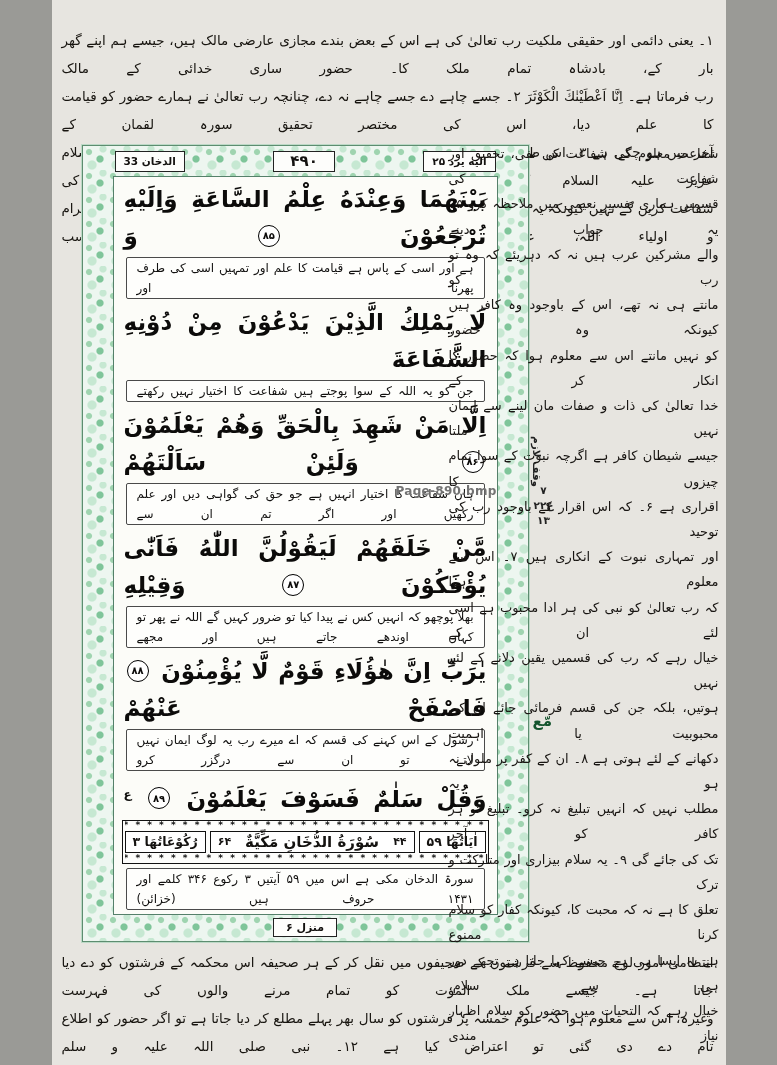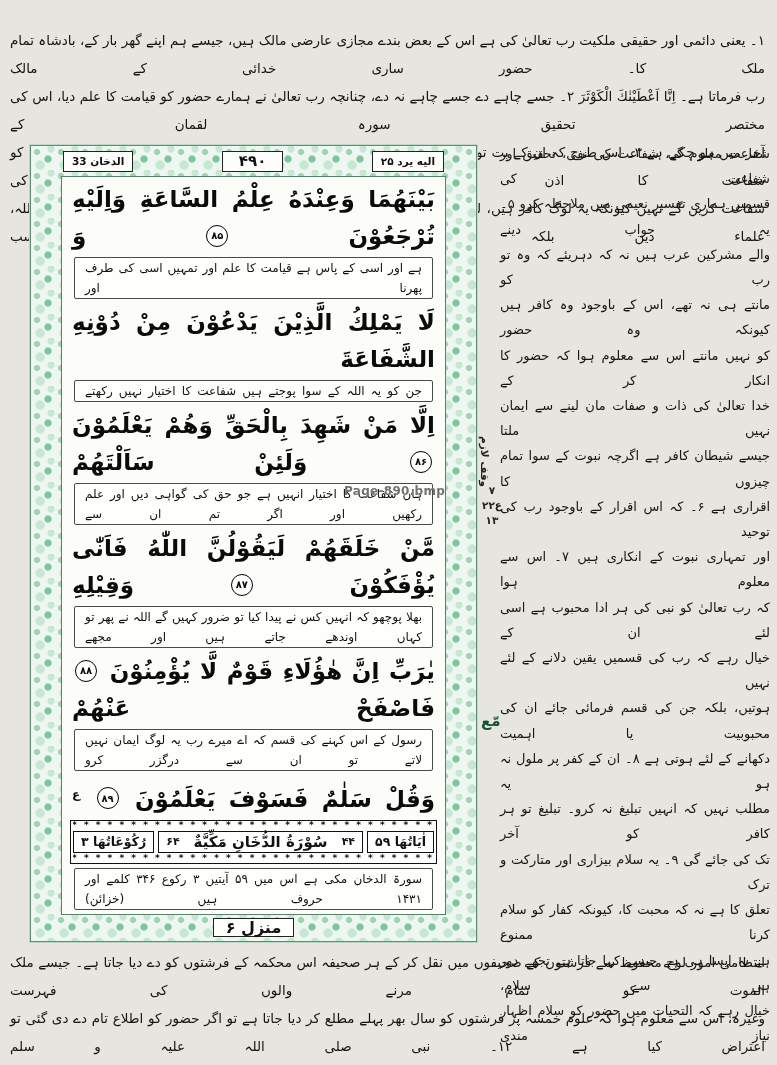--- a/index.html
+++ b/index.html
@@ -1,16 +1,16 @@
 <!DOCTYPE html>
 <html><head>
 <meta charset="utf-8">
 <style>
   html,body{margin:0;padding:0;background:#9a9a96;}
-  .page{position:relative;width:777px;height:1065px;margin:0 auto;background:#e7e5e0;
+  .page{position:relative;width:674px;height:1065px;margin:0 auto;background:#e7e5e0;
         overflow:hidden;font-family:"DejaVu Sans",sans-serif;color:#141210;}
   
   .top-block{position:absolute;top:26px;left:10px;right:12px;direction:rtl;}
   .bottom-block{position:absolute;top:948px;left:10px;right:12px;direction:rtl;}
   .body-line{font-size:13.5px;line-height:28px;text-align:justify;text-align-last:justify;
              white-space:normal;color:#17140f;}
   .bottom-block .body-line:last-child{text-align:center;text-align-last:center;}
   
   .commentary{position:absolute;top:141px;right:7px;width:270px;direction:rtl;}
   .col-line{font-size:13px;line-height:25.2px;text-align:justify;text-align-last:justify;color:#181512;}
@@ -52,21 +52,21 @@
   .surah-band{border:1px solid #111;margin:2px 2px;padding:0 2px;background:#fdfdfb;}
   .sb-stars{height:9px;overflow:hidden;font-size:9px;line-height:9px;letter-spacing:2px;
             text-align:center;white-space:nowrap;color:#111;font-weight:bold;}
   .sb-row{display:flex;direction:rtl;align-items:stretch;gap:4px;margin:1px 0;}
   .sb-box{border:1px solid #111;background:#fff;display:flex;align-items:center;justify-content:center;
           font-weight:bold;font-size:12.5px;padding:1px 7px;white-space:nowrap;}
   .sb-title{flex:1;font-size:15px;gap:14px;display:flex;justify-content:space-between;}
   .sb-num{font-size:11px;}
   
   .manzil{position:absolute;bottom:4px;left:0;right:0;display:flex;justify-content:center;}
-  .manzil span{background:#fefefc;border:1px solid #222;font-size:16px;font-weight:bold;
+  .manzil span{background:#fefefc;border:1px solid #222;font-size:11px;font-weight:bold;
                padding:0 12px;line-height:17px;direction:rtl;}
   
   .watermark{position:absolute;left:344px;top:484px;font-size:12px;font-weight:bold;
              color:#737373;letter-spacing:0.3px;}
 </style>
 </head>
 <body>
 
 <div class="page">
 

